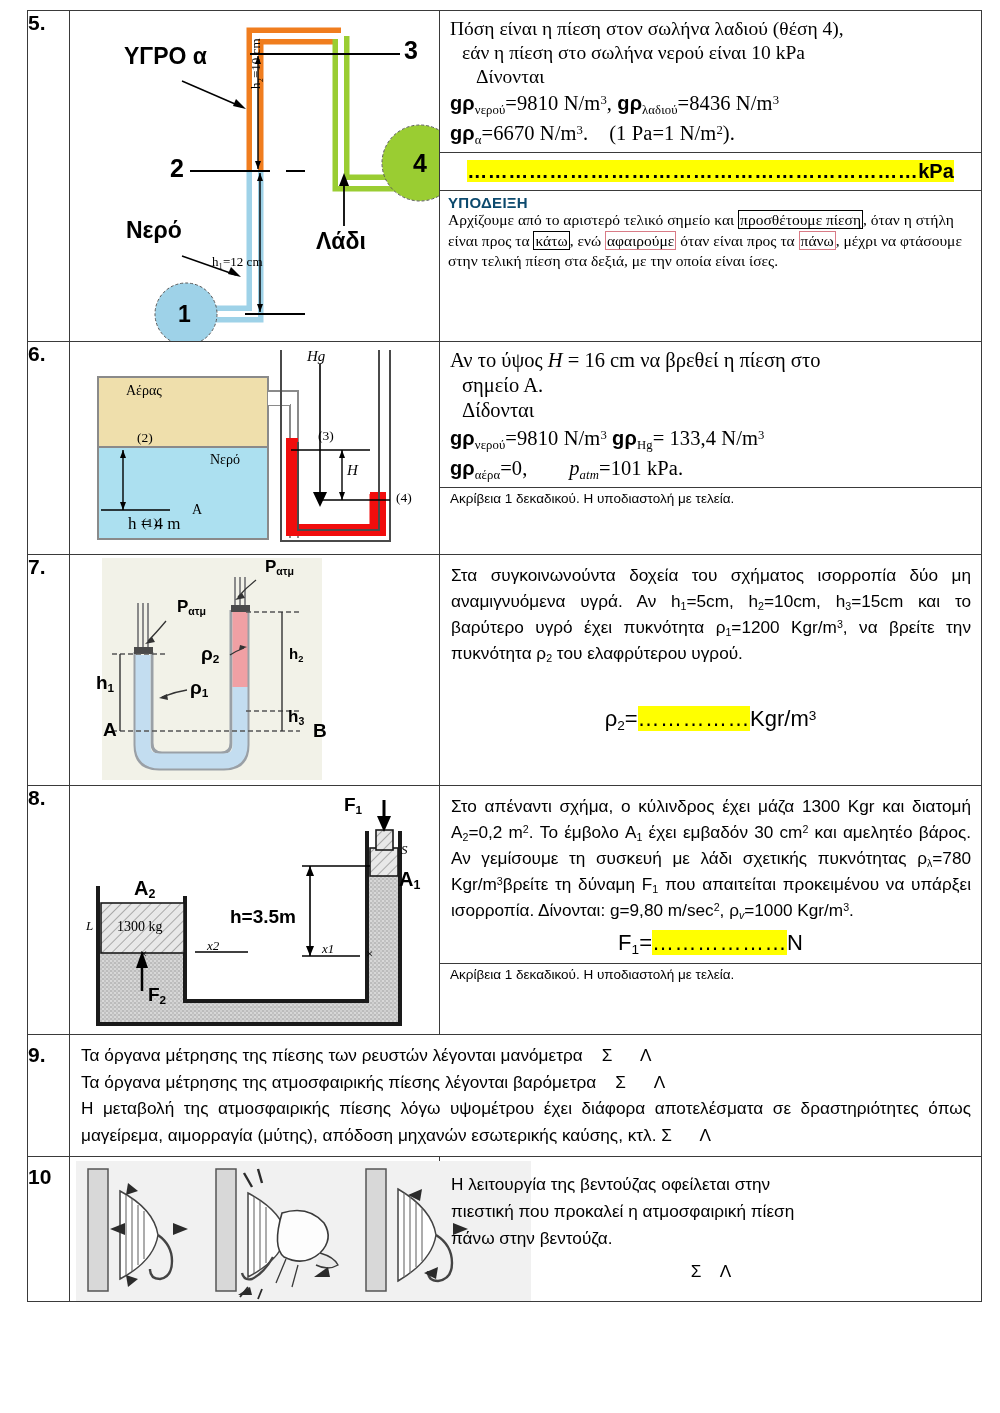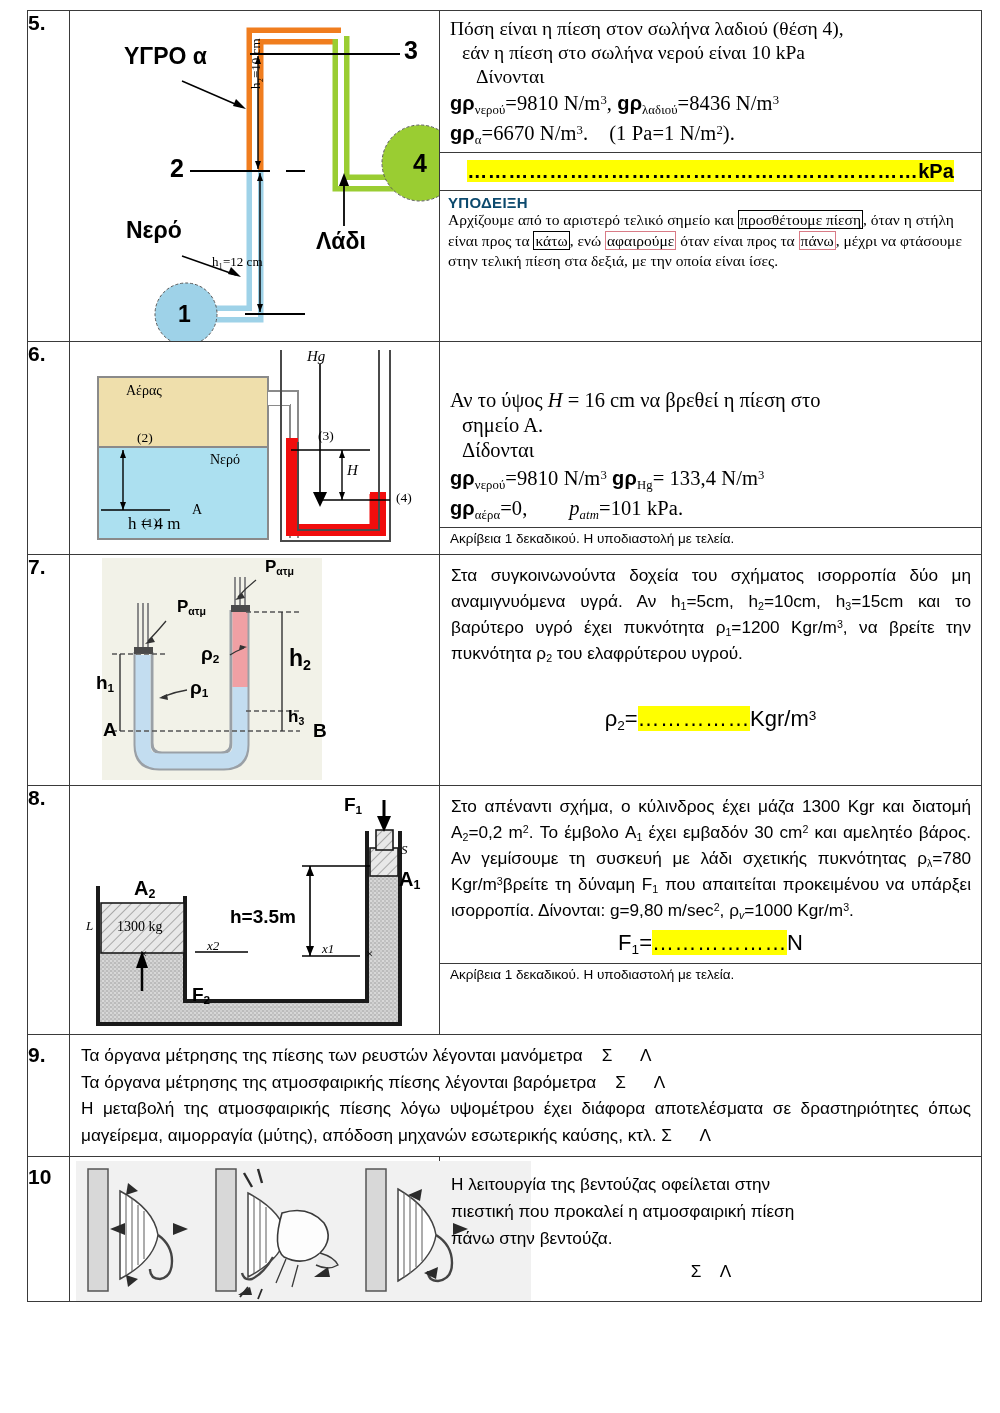--- a/index.html
+++ b/index.html
@@ -238,21 +238,21 @@
       <span class="abs" style="left:237px;top:6px;font-size:15px;font-style:italic;font-family:'Liberation Serif',serif;">Hg</span>
       <span class="abs" style="left:277px;top:120px;font-size:15px;font-style:italic;font-family:'Liberation Serif',serif;">H</span>
       <span class="abs" style="left:58px;top:124px;font-size:17px;font-family:'Liberation Serif',serif;white-space:nowrap;margin-top:48px;">h = 4 m</span>
     </div>
   </td>
   <td class="textcell">
     <table class="inner">
               <tbody>
       <tr>
                   <td>
-        <div class="serifblock" style="font-size:20.5px;margin-top:40px;">
+        <div class="serifblock" style="font-size:20.5px;">
           <span>Αν το ύψος </span><i>H</i><span> = 16 cm να βρεθεί η πίεση στο</span>
           <span class="ind1">σημείο Α.</span>
           <span class="ind1">Δίδονται</span>
           <span class="formula"><span class="gp">gρ</span><sub>νερού</sub><span>=9810  N/m</span><sup>3</sup> <span class="gp">gρ</span><sub>Hg</sub><span>= 133,4 N/m</span><sup>3</sup></span>
           <span class="formula"><span class="gp">gρ</span><sub>αέρα</sub><span>=0,</span> &nbsp;&nbsp;&nbsp;&nbsp;&nbsp;&nbsp; <i>p</i><sub><i>atm</i></sub><span>=101 kPa.</span></span>
         </div>
       </td>
                 </tr>
       <tr>
                   <td class="sep">
@@ -303,21 +303,21 @@
         <path d="M117 135 Q104 137 92 142" stroke="#333" stroke-width="1.3" fill="none"></path>
         <polygon points="89,143 97,139 98,145" fill="#333"></polygon>
         <path d="M160 100 Q166 96 174 93" stroke="#333" stroke-width="1.3" fill="none"></path>
         <polygon points="177,92 169,95 170,90" fill="#333"></polygon>
       </svg>
       <span class="abs" style="left:107px;top:42px;font-weight:bold;font-size:17px;"><span>P</span><sub>ατμ</sub></span>
       <span class="abs" style="left:195px;top:2px;font-weight:bold;font-size:17px;"><span>P</span><sub>ατμ</sub></span>
       <span class="abs" style="left:120px;top:122px;font-weight:bold;font-size:19px;"><span>ρ</span><sub>1</sub></span>
       <span class="abs" style="left:131px;top:88px;font-weight:bold;font-size:19px;"><span>ρ</span><sub>2</sub></span>
       <span class="abs" style="left:26px;top:117px;font-weight:bold;font-size:19px;"><span>h</span><sub>1</sub></span>
-      <span class="abs" style="left:219px;top:90px;font-weight:bold;font-size:23px;"><span>h</span><sub>2</sub></span>
+      <span class="abs" style="left:219px;top:90px;font-weight:bold;font-size:15px;"><span>h</span><sub>2</sub></span>
       <span class="abs" style="left:218px;top:152px;font-weight:bold;font-size:17px;"><span>h</span><sub>3</sub></span>
       <span class="abs" style="left:33px;top:164px;font-weight:bold;font-size:19px;">A</span>
       <span class="abs" style="left:243px;top:165px;font-weight:bold;font-size:19px;">B</span>
     </div>
   </td>
   <td class="textcell">
     <div class="sansq">
       <span>Στα συγκοινωνούντα δοχεία του σχήματος ισορροπία δύο μη αναμιγνυόμενα υγρά. Αν h</span><sub>1</sub><span>=5cm, h</span><sub>2</sub><span>=10cm, h</span><sub>3</sub><span>=15cm   και το βαρύτερο υγρό έχει πυκνότητα ρ</span><sub>1</sub><span>=1200 Kgr/m</span><sup>3</sup><span>, να βρείτε την πυκνότητα ρ</span><sub>2</sub><span> του ελαφρύτερου υγρού.</span>
     </div>
     <div class="answerline" style="font-size:22px;font-weight:normal;margin-top:28px;">
@@ -365,21 +365,21 @@
         <polygon points="240,170 236,160 244,160" fill="#000"></polygon>
         <line x1="232" y1="80" x2="300" y2="80" stroke="#000" stroke-width="1.6"></line>
         <line x1="232" y1="170" x2="290" y2="170" stroke="#000" stroke-width="1.6"></line>
 
         <line x1="125" y1="166" x2="178" y2="166" stroke="#000" stroke-width="1.6"></line>
 
         <text x="70" y="172" font-size="13" font-family="Liberation Serif, serif">×</text>
         <text x="296" y="172" font-size="13" font-family="Liberation Serif, serif">×</text>
       </svg>
       <span class="abs" style="left:274px;top:8px;font-weight:bold;font-size:19px;"><span>F</span><sub>1</sub></span>
-      <span class="abs" style="left:78px;top:198px;font-weight:bold;font-size:19px;padding-left:44px;"><span>F</span><sub>2</sub></span>
+      <span class="abs" style="left:78px;top:198px;font-weight:bold;font-size:19px;"><span>F</span><sub>2</sub></span>
       <span class="abs" style="left:329px;top:82px;font-weight:bold;font-size:20px;"><span>A</span><sub>1</sub></span>
       <span class="abs" style="left:64px;top:91px;font-weight:bold;font-size:20px;"><span>A</span><sub>2</sub></span>
       <span class="abs" style="left:160px;top:120px;font-weight:bold;font-size:19px;">h=3.5m</span>
       <span class="abs" style="left:47px;top:133px;font-size:14px;font-family:'Liberation Serif',serif;">1300 kg</span>
       <span class="abs" style="left:16px;top:132px;font-size:13px;font-style:italic;font-family:'Liberation Serif',serif;">L</span>
       <span class="abs" style="left:331px;top:56px;font-size:13px;font-style:italic;font-family:'Liberation Serif',serif;">S</span>
       <span class="abs" style="left:137px;top:152px;font-size:13px;font-style:italic;font-family:'Liberation Serif',serif;">x2</span>
       <span class="abs" style="left:252px;top:155px;font-size:13px;font-style:italic;font-family:'Liberation Serif',serif;">x1</span>
     </div>
   </td>

